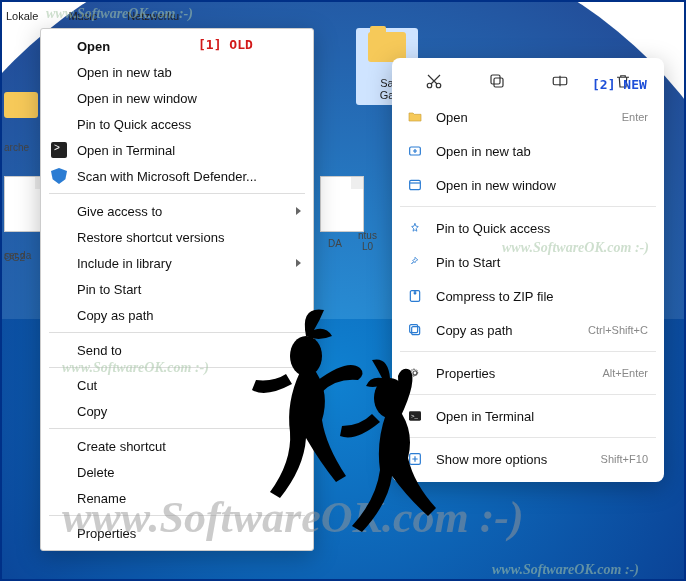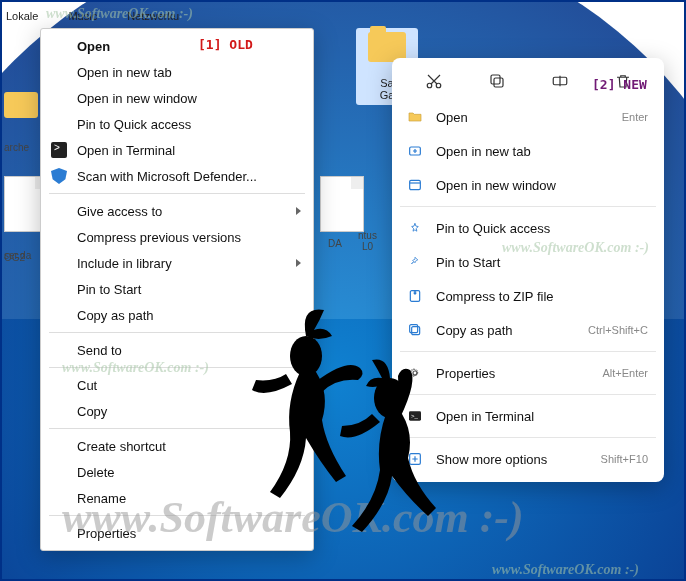--- a/index.html
+++ b/index.html
@@ -101,21 +101,21 @@
   .menu.new .mi .lbl { flex:1; color:#111; }
   .menu.new .mi .sc { font-size:11px; color:#888; }
   .menu.new .sep { height:1px; background:#e5e5e5; margin:4px 2px; }
 
   .badge-old {
     position:absolute; left:196px; top:36px;
     font: 700 13px/1 monospace; color:#d21919; z-index:6;
   }
   .badge-new {
     position:absolute; left:590px; top:76px;
-    font: 700 13px/1 monospace; color:#701a75; z-index:6;
+    font: 700 13px/1 monospace; color:#1d4ed8; z-index:6;
   }
   .wm { position:absolute; font:italic 600 14px "Comic Sans MS", cursive; color:#a7c6a7; opacity:.55; z-index:7; pointer-events:none; }
   .wm.big { font-size:44px; color:#999; opacity:.5; font-style:italic; }
 
   
   .frag { position:absolute; font-size:10px; color:#444; z-index:1; }
   .filetile { width:44px; height:56px; background:#fff; border:1px solid #ccc; position:relative; }
   .filetile::before { content:""; position:absolute; right:0; top:0; width:12px; height:12px; background:#eee; }
 
   
@@ -183,21 +183,21 @@
     </div>
   <div class="mi">
       <span class="ic shield"></span>
       <span class="lbl">Scan with Microsoft Defender...</span>
     </div>
   <div class="sep"></div>
   <div class="mi chev">
       <span class="lbl">Give access to</span>
     </div>
   <div class="mi">
-      <span class="lbl">Compress previous versions</span>
+      <span class="lbl">Restore shortcut versions</span>
     </div>
   <div class="mi chev">
       <span class="lbl">Include in library</span>
     </div>
   <div class="mi">
       <span class="lbl">Pin to Start</span>
     </div>
   <div class="mi">
       <span class="lbl">Copy as path</span>
     </div>

